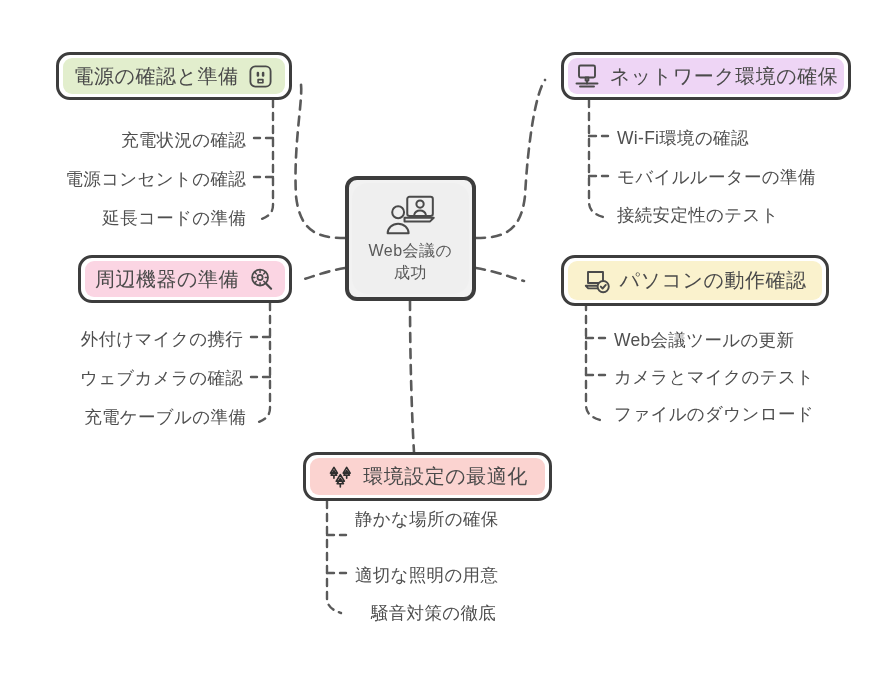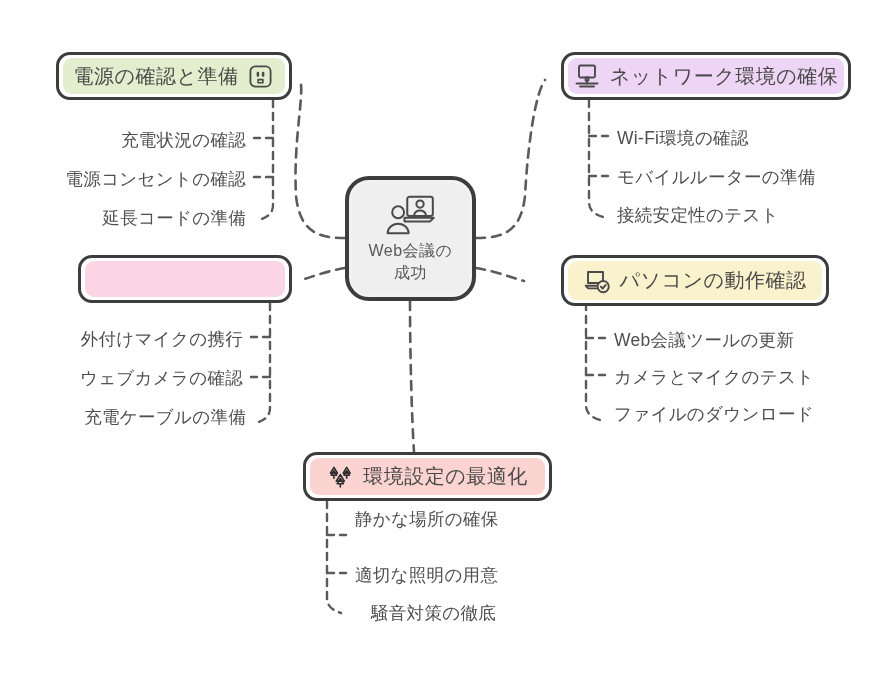--- a/index.html
+++ b/index.html
@@ -73,21 +73,21 @@
     flex: none;
   }
 
   
   #center-node {
     left: 345px;
     top: 176px;
     width: 131px;
     height: 125px;
     border-width: 4px;
-    border-radius: 24px;
+    border-radius: 12px;
     flex-direction: column;
     gap: 2px;
     background: #f2f2f2;
   }
   #center-node .hl {
     background: #efefef;
     left: 3px; right: 3px; top: 3px; bottom: 3px;
     border-radius: 16px;
   }
   #center-node .inner {
@@ -214,20 +214,34 @@
       </span>
       <span class="label">ネットワーク環境の確保</span>
     </div>
   </div>
   <div class="subitem right" style="left:617px; top:126px;">Wi-Fi環境の確認</div>
   <div class="subitem right" style="left:617px; top:165px;">モバイルルーターの準備</div>
   <div class="subitem right" style="left:617px; top:203px;">接続安定性のテスト</div>
 
   <div class="node" style="left:78px; top:255px; width:214px; height:48px;">
     <div class="hl" style="background:#fbd5e3;"></div>
+    <div class="inner">
+      <span class="label">周辺機器の準備</span>
+      <span class="icon">
+        <svg viewBox="0 0 26 26" width="25" height="25" fill="none" stroke="#4a4a4a" stroke-width="1.8" stroke-linecap="round">
+          <circle cx="11.5" cy="11" r="8.3"></circle>
+          <circle cx="11.5" cy="11" r="2.7"></circle>
+          <g stroke-width="1.6">
+            <path d="M11.5,3.6 v2.0 M11.5,16.4 v2.0 M4.1,11 h2.0 M16.9,11 h2.0"></path>
+            <path d="M6.3,5.8 l1.4,1.4 M15.3,14.8 l1.4,1.4 M16.7,5.8 l-1.4,1.4 M7.7,14.8 l-1.4,1.4"></path>
+          </g>
+          <path d="M17.6,17.2 L23,22.6" stroke-width="2.2"></path>
+        </svg>
+      </span>
+    </div>
   </div>
   <div class="subitem left" style="left:243px; top:327px;">外付けマイクの携行</div>
   <div class="subitem left" style="left:243px; top:366px;">ウェブカメラの確認</div>
   <div class="subitem left" style="left:246px; top:405px;">充電ケーブルの準備</div>
 
   <div class="node" style="left:561px; top:255px; width:268px; height:51px;">
     <div class="hl" style="background:#faf2cd;"></div>
     <div class="inner">
       <span class="icon">
         <svg viewBox="0 0 26 26" width="26" height="26" fill="none" stroke="#4a4a4a" stroke-width="1.9" stroke-linejoin="round" stroke-linecap="round">

